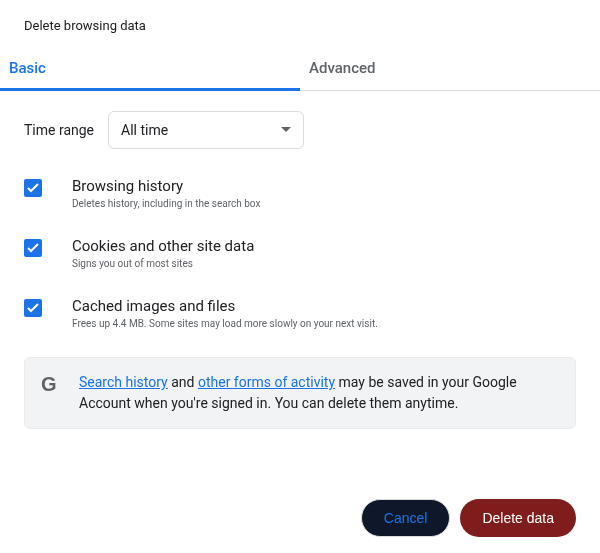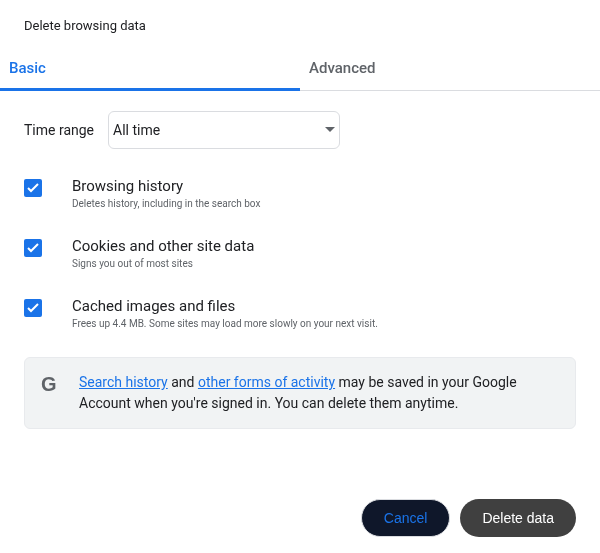--- a/index.html
+++ b/index.html
@@ -54,24 +54,24 @@
   }
   .range-label {
     font-size: 14px;
     color: #202124;
   }
   .select {
     position: relative;
     border: 1px solid #dadce0;
     border-radius: 6px;
     height: 38px;
-    width: 232px;
-    display: flex;
-    align-items: center;
-    padding: 0 4px;
+    width: 196px;
+    display: flex;
+    align-items: center;
+    padding: 0 12px;
     cursor: pointer;
     background: #fff;
   }
   .select-text {
     flex: 1;
     color: #202124;
     font-size: 14px;
   }
   .select-caret svg { display:block; }
   .options {
@@ -154,21 +154,21 @@
     align-items: center;
     justify-content: center;
     border: none;
   }
   .btn-secondary {
     background: #0f172a;
     color: #1a73e8;
     border: 1px solid #dadce0;
   }
   .btn-primary {
-    background: #404040;
+    background: #7f1d1d;
     color: #fff;
   }
 </style>
 </head>
 <body>
 
 <div class="title">Delete browsing data</div>
 
 <div class="tabs">
   <div class="tab active">Basic</div>

